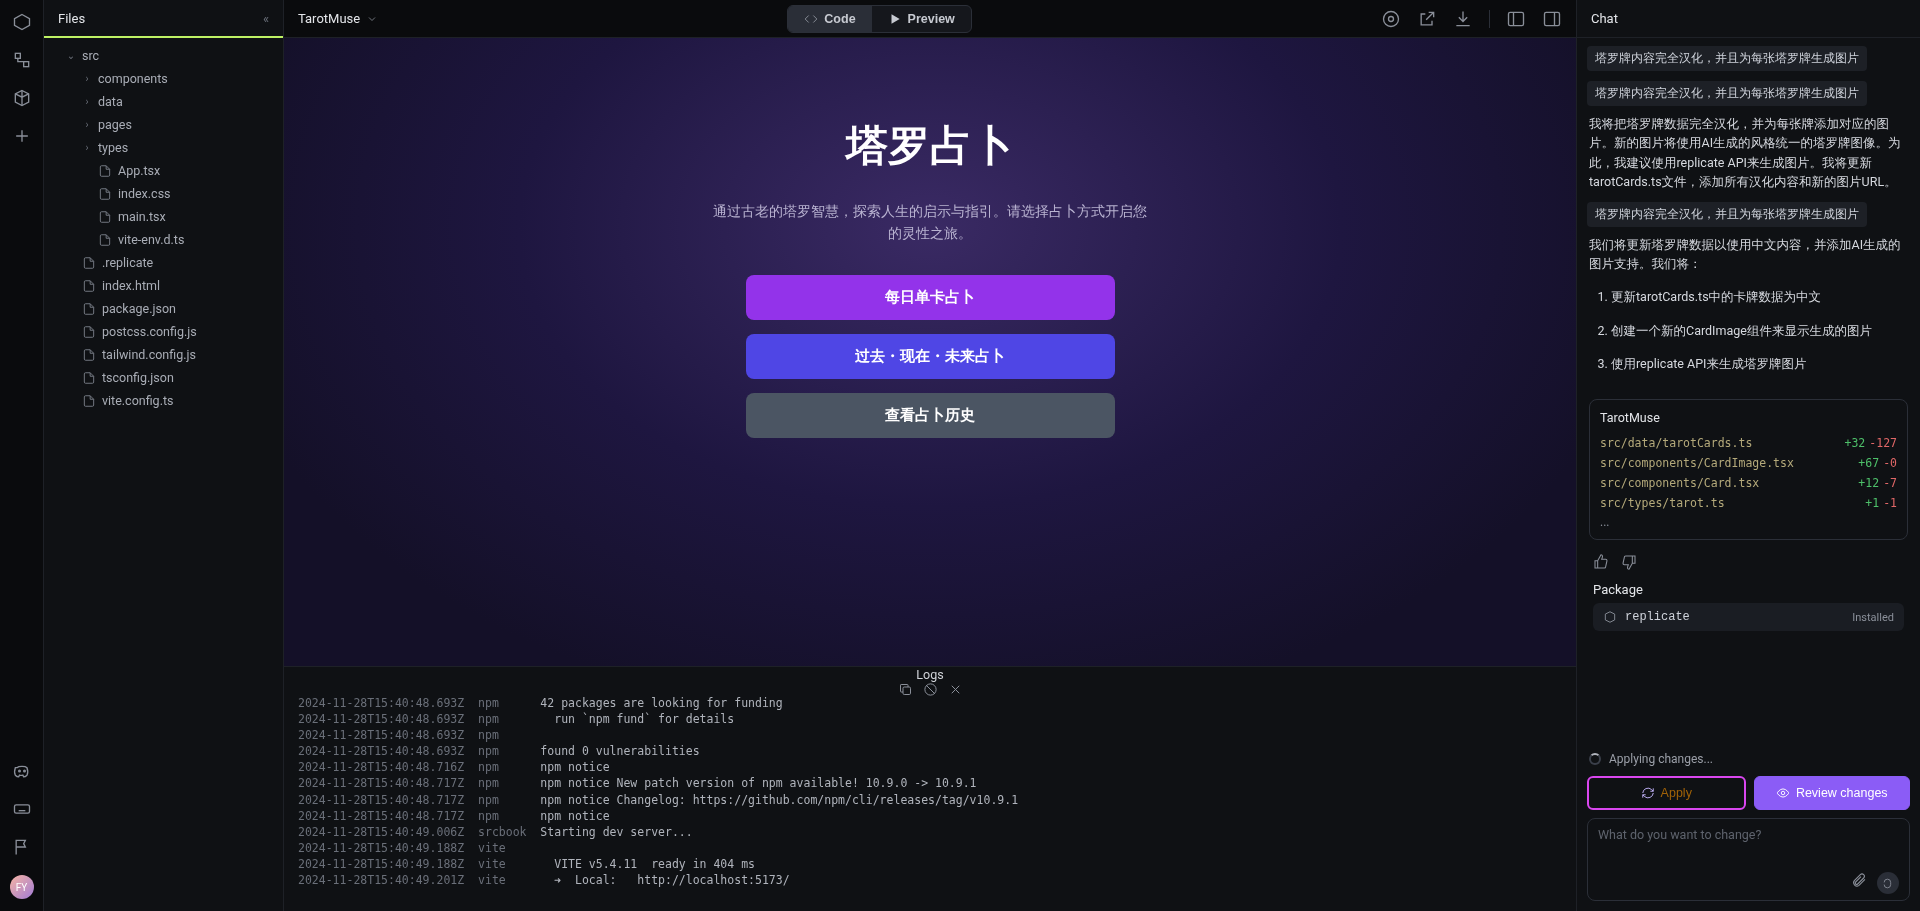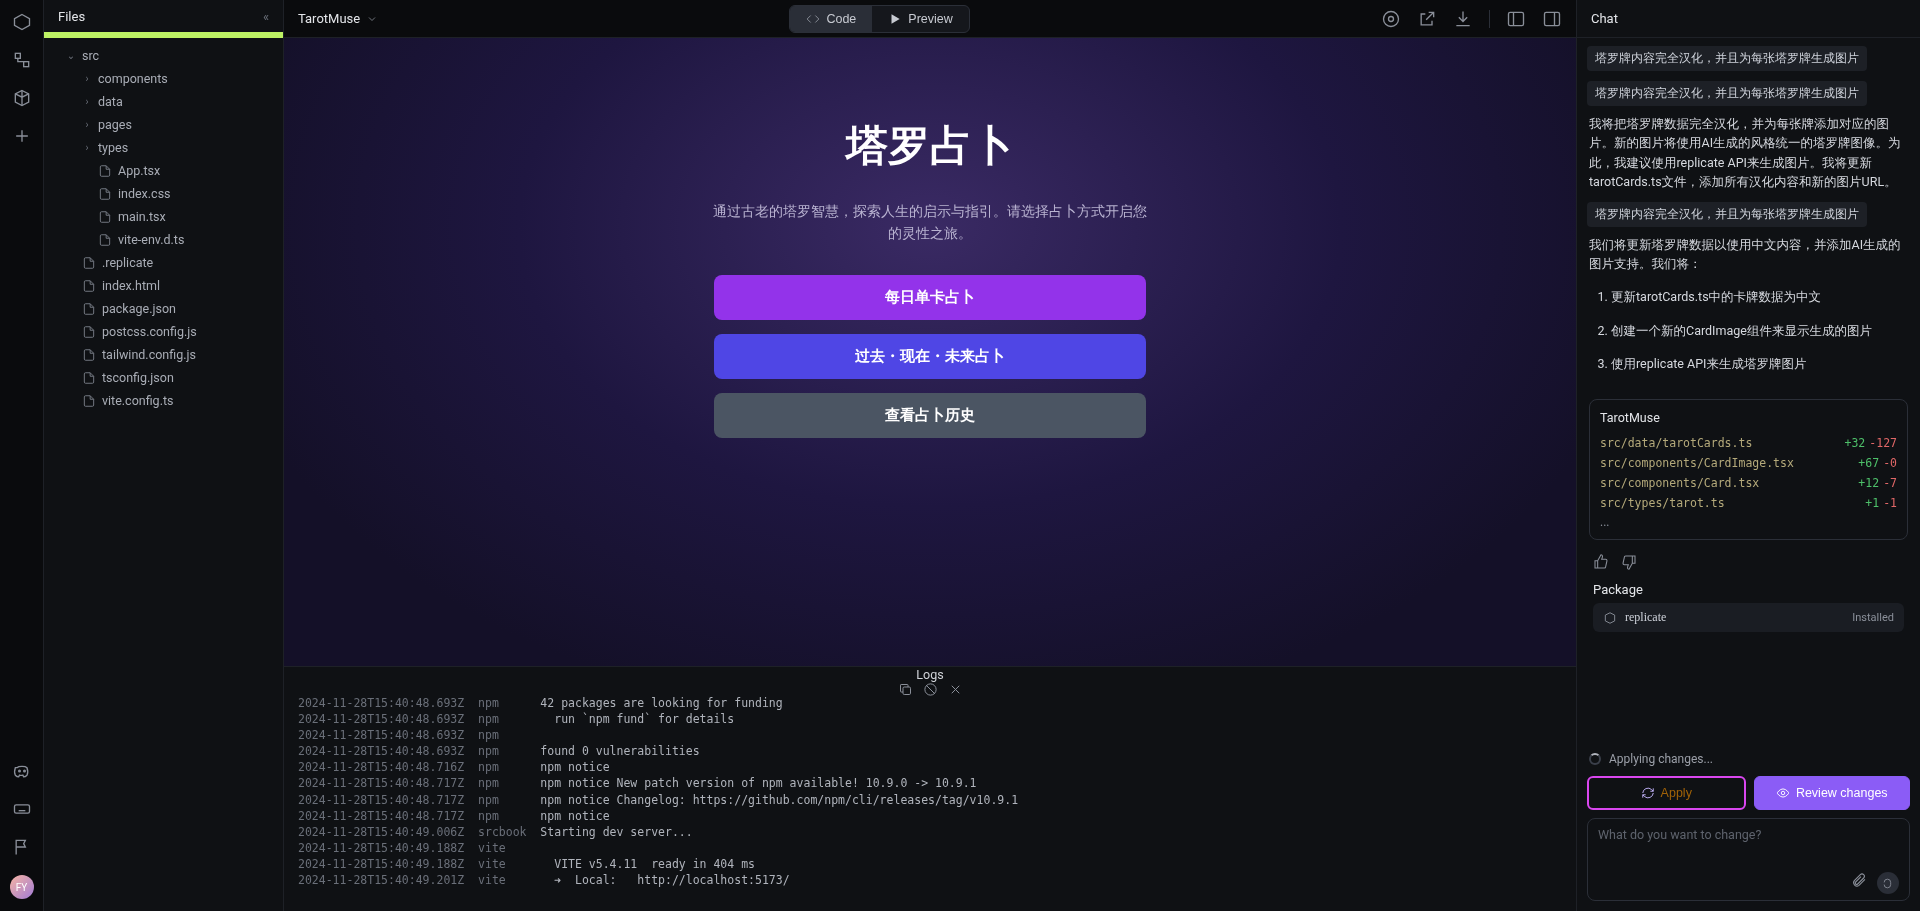--- a/index.html
+++ b/index.html
@@ -42,21 +42,21 @@
   flex-direction: column;
 }
 .files-header {
   height: 38px;
   display: flex;
   align-items: center;
   padding: 0 14px;
   font-size: 13px;
   color: #e3e5e9;
   justify-content: space-between;
-  border-bottom: 6px solid #bef264;
+  border-bottom: 2px solid #bef264;
 }
 .collapse-btn { color: #6a6f79; cursor: pointer; }
 .file-tree { padding: 6px 0; overflow-y: auto; }
 .file-item {
   display: flex; align-items: center;
   padding: 4px 8px; gap: 6px;
   color: #a9adb6; font-size: 12.5px;
   cursor: pointer;
 }
 .file-item .chev { width: 10px; text-align: center; color: #6a6f79; font-size: 10px; }
@@ -87,41 +87,41 @@
   display: flex;
   background: #15171c;
   border: 1px solid #2b2f38;
   border-radius: 6px;
   overflow: hidden;
 }
 .seg-toggle button {
   background: transparent; border: none;
   color: #c7cad1; padding: 6px 16px;
   display: flex; align-items: center; gap: 6px;
-  font-size: 12.5px; cursor: pointer;
+  font-size: 12.5px; cursor: pointer; font-weight: bold;
 }
 .seg-toggle button.active { background: #2a2e37; }
 .topbar-right { display: flex; gap: 16px; align-items: center; }
 .divider-v { width: 1px; height: 18px; background: #2b2f38; }
 
 .preview-pane {
   flex: 1;
   background: radial-gradient(ellipse at 50% 30%, #3a2a64 0%, #1e1640 45%, #141028 80%);
   display: flex;
   flex-direction: column;
   align-items: center;
   padding-top: 80px;
   position: relative;
   overflow: hidden;
   min-height: 0;
 }
 .tarot-title { font-size: 42px; font-weight: 700; color: #fff; margin-bottom: 26px; }
 .tarot-sub { color: #b9b3d1; font-size: 14px; text-align: center; line-height: 1.6; max-width: 440px; margin-bottom: 30px; }
 .tarot-btn {
-  width: 432px; padding: 13px 0; border-radius: 8px;
+  width: 369px; padding: 13px 0; border-radius: 8px;
   border: none; font-size: 15px; font-weight: 600;
   margin-bottom: 14px; cursor: pointer; color: #fff;
 }
 .tarot-btn.purple { background: #9333ea; }
 .tarot-btn.blue { background: #4f46e5; }
 .tarot-btn.gray { background: #4b5563; }
 
 .logs-panel {
   height: 245px;
   background: #0f1114;
@@ -198,21 +198,21 @@
 
 .pkg-header { padding: 4px 10px 6px; font-size: 13px; color: #e3e5e9; }
 .pkg-row {
   margin: 0 10px;
   background: #1a1d23;
   border-radius: 6px;
   padding: 7px 10px;
   display: flex; align-items: center; justify-content: space-between;
   font-size: 12px;
 }
-.pkg-name { display: flex; align-items: center; gap: 8px; color: #cfd3db; font-family: Liberation Serif, serif; }
+.pkg-name { display: flex; align-items: center; gap: 8px; color: #cfd3db; font-family: Liberation Mono, monospace; }
 .pkg-status { color: #8a8f99; font-size: 11px; }
 
 .applying-row {
   padding: 10px 12px; display: flex; align-items: center; gap: 8px;
   font-size: 12px; color: #9b9fa8;
 }
 .spinner {
   width: 12px; height: 12px; border: 2px solid #3a3f4a;
   border-top-color: #b0b4bc; border-radius: 50%;
   animation: spin 0.8s linear infinite;

